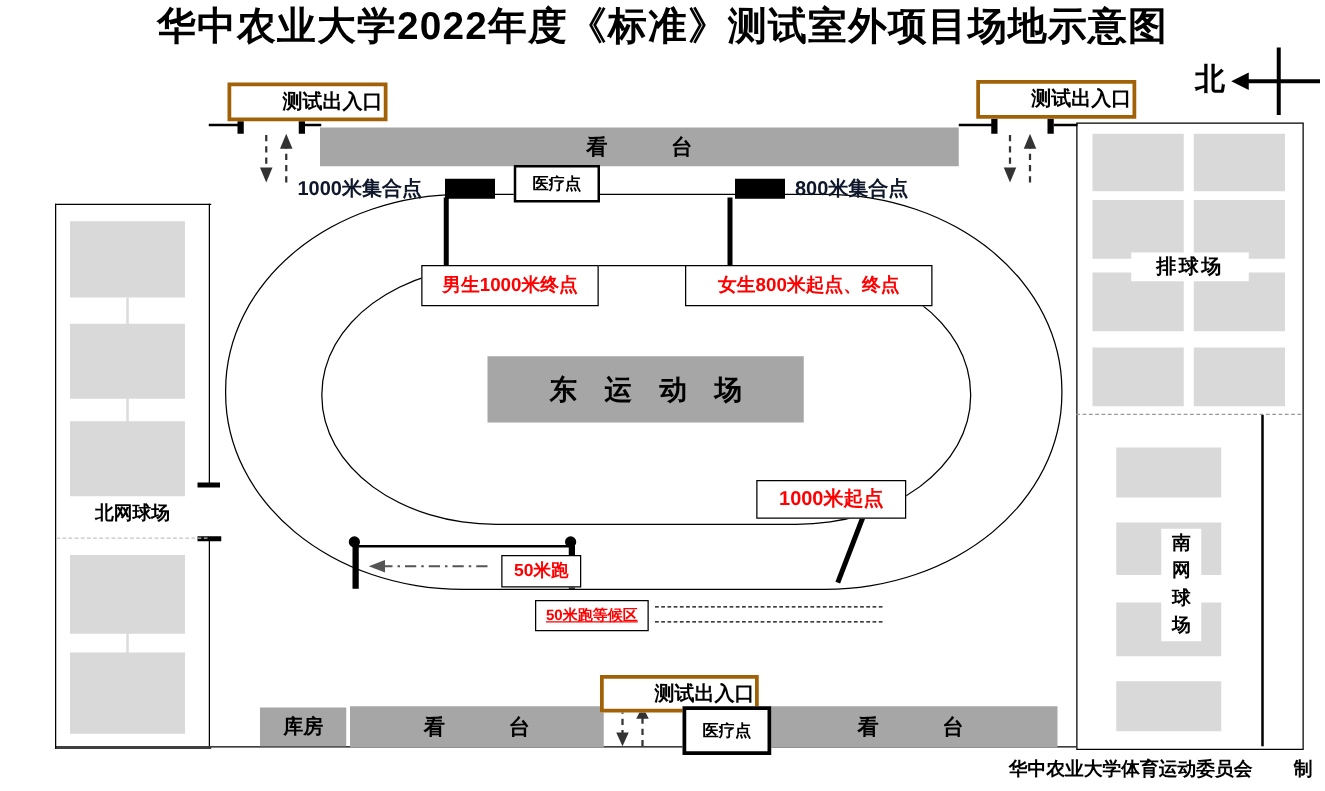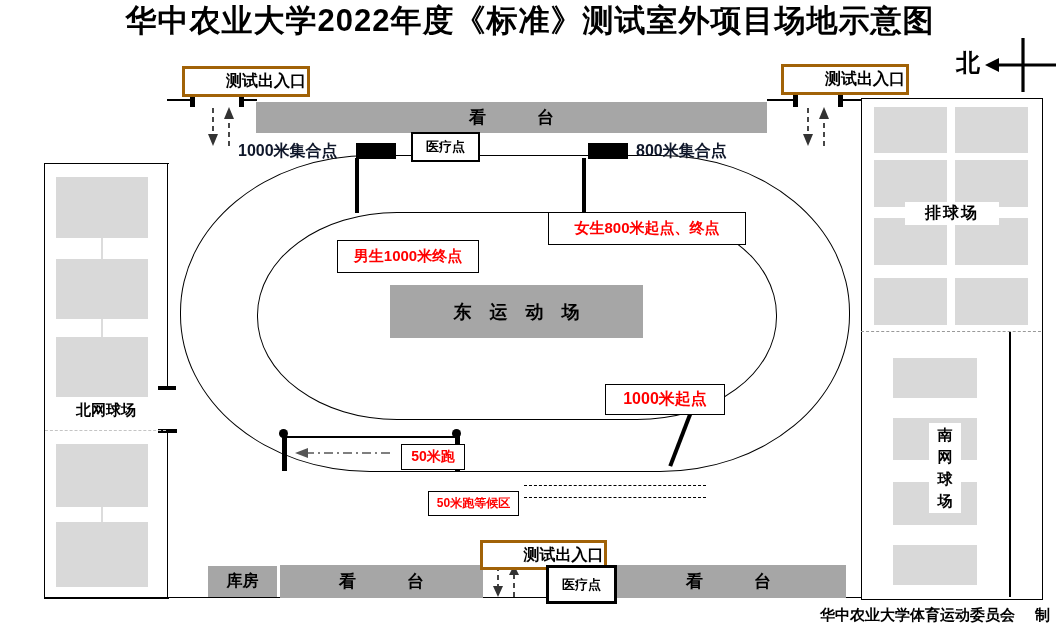--- a/index.html
+++ b/index.html
@@ -116,37 +116,37 @@
   <div class="abs lightfill" style="left:893px;top:418px;width:84px;height:42px;"></div>
   <div class="abs lightfill" style="left:893px;top:482px;width:84px;height:43px;"></div>
   <div class="abs lightfill" style="left:893px;top:545px;width:84px;height:40px;"></div>
   <div class="abs label-onwhite b" style="left:929px;top:423px;width:32px;height:90px;flex-direction:column;font-size:15px;line-height:22px;">
     <span>南</span>
     <span>网</span>
     <span>球</span>
     <span>场</span>
   </div>
 
-  <div class="abs grayfill center b" style="left:390px;top:285px;width:253px;height:53px;font-size:18px;">
+  <div class="abs grayfill center b" style="left:390px;top:285px;width:253px;height:53px;font-size:22px;">
     <span>东　运　动　场</span>
   </div>
 
   <div class="abs marker" style="left:356px;top:143px;width:40px;height:16px;"></div>
   <div class="abs marker" style="left:588px;top:143px;width:40px;height:16px;"></div>
   <div class="abs" style="left:355px;top:158px;width:4px;height:55px;background:#000;"></div>
   <div class="abs" style="left:582px;top:158px;width:4px;height:55px;background:#000;"></div>
 
   <div class="abs whitebox" style="left:411px;top:132px;width:65px;height:26px;border-width:2px;color:#000;font-size:13px;z-index:6;">
     <span>医疗点</span>
   </div>
 
   <div class="abs b red" style="left:238px;top:141px;font-size:16px;white-space:nowrap;">1000米集合点</div>
   <div class="abs b red" style="left:636px;top:141px;font-size:16px;white-space:nowrap;">800米集合点</div>
 
-  <div class="abs whitebox" style="left:337px;top:212px;width:140px;height:31px;font-size:15px;z-index:5;margin-top:28px;">
+  <div class="abs whitebox" style="left:337px;top:212px;width:140px;height:31px;font-size:15px;z-index:5;">
     <span>男生1000米终点</span>
   </div>
   <div class="abs whitebox" style="left:548px;top:212px;width:196px;height:31px;font-size:15px;z-index:5;">
     <span>女生800米起点、终点</span>
   </div>
   <div class="abs whitebox" style="left:605px;top:384px;width:118px;height:29px;font-size:16px;z-index:5;">
     <span>1000米起点</span>
   </div>
   <div class="abs" style="left:689px;top:412px;width:4px;height:58px;background:#000;transform:rotate(21deg);transform-origin:top center;"></div>
 
@@ -156,21 +156,21 @@
   <div class="abs" style="left:455px;top:433px;width:4.5px;height:38px;background:#000;"></div>
   <div class="abs" style="left:285px;top:436px;width:172px;height:1.5px;background:#000;"></div>
   <svg class="abs" style="left:295px;top:446px;" width="96" height="14" viewBox="0 0 96 14">
     <line x1="95" y1="7" x2="11" y2="7" stroke="#555" stroke-width="1.6" stroke-dasharray="9 4 2 4"></line>
     <polygon points="0,7 13,2 13,12" fill="#555"></polygon>
   </svg>
   <div class="abs whitebox" style="left:401px;top:444px;width:62px;height:24px;font-size:14px;z-index:5;">
     <span>50米跑</span>
   </div>
 
-  <div class="abs whitebox" style="left:428px;top:491px;width:89px;height:23px;font-size:12px;z-index:5;">
+  <div class="abs whitebox" style="left:428px;top:480px;width:89px;height:23px;font-size:12px;z-index:5;text-decoration:underline;">
     <span>50米跑等候区</span>
   </div>
   <div class="abs dashline" style="left:524px;top:485px;width:182px;"></div>
   <div class="abs dashline" style="left:524px;top:497px;width:182px;"></div>
 
   <div class="abs" style="left:44px;top:596.5px;width:817px;height:1.8px;background:#000;"></div>
 
   <div class="abs grayfill center b" style="left:208px;top:566px;width:69px;height:31px;font-size:16px;font-family:Liberation Serif, serif;">
     <span>库房</span>
   </div>
@@ -188,18 +188,18 @@
     <polygon points="20,10 30,10 25,0" fill="#333"></polygon>
   </svg>
 
   <div class="abs whitebox" style="left:546px;top:565px;width:65px;height:33px;border-width:3px;color:#000;font-size:13px;z-index:6;">
     <span>医疗点</span>
   </div>
   <div class="abs stand" style="left:611px;top:565px;width:235px;height:33px;">
     <span>看　　　台</span>
   </div>
 
-  <div class="abs b" style="left:818px;top:606px;width:232px;display:flex;justify-content:flex-end;gap:20px;font-size:15px;white-space:nowrap;">
+  <div class="abs b" style="left:818px;top:606px;width:232px;display:flex;justify-content:flex-end;gap:33px;font-size:15px;white-space:nowrap;">
     <span>华中农业大学体育运动委员会</span>
     <span>制</span>
   </div>
 
 </div>
 
 </body></html>

